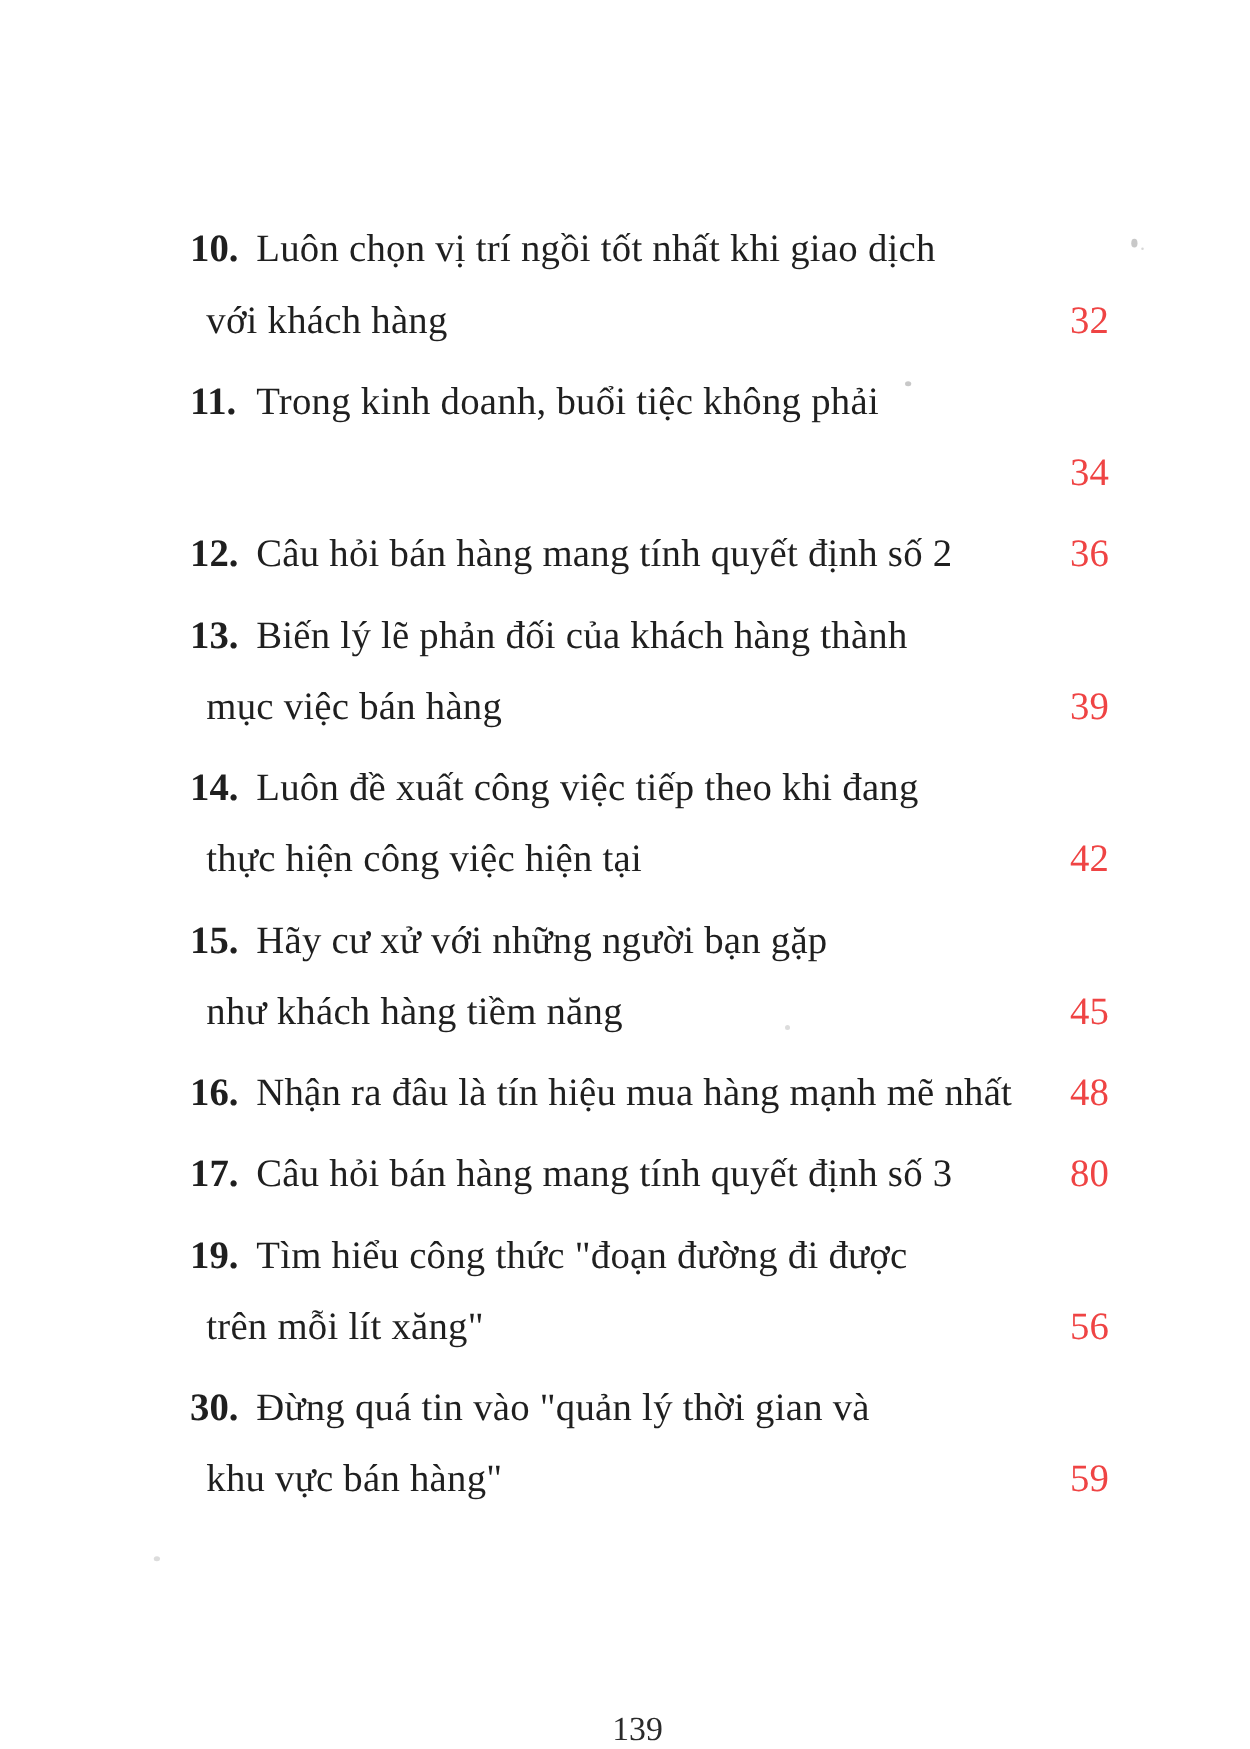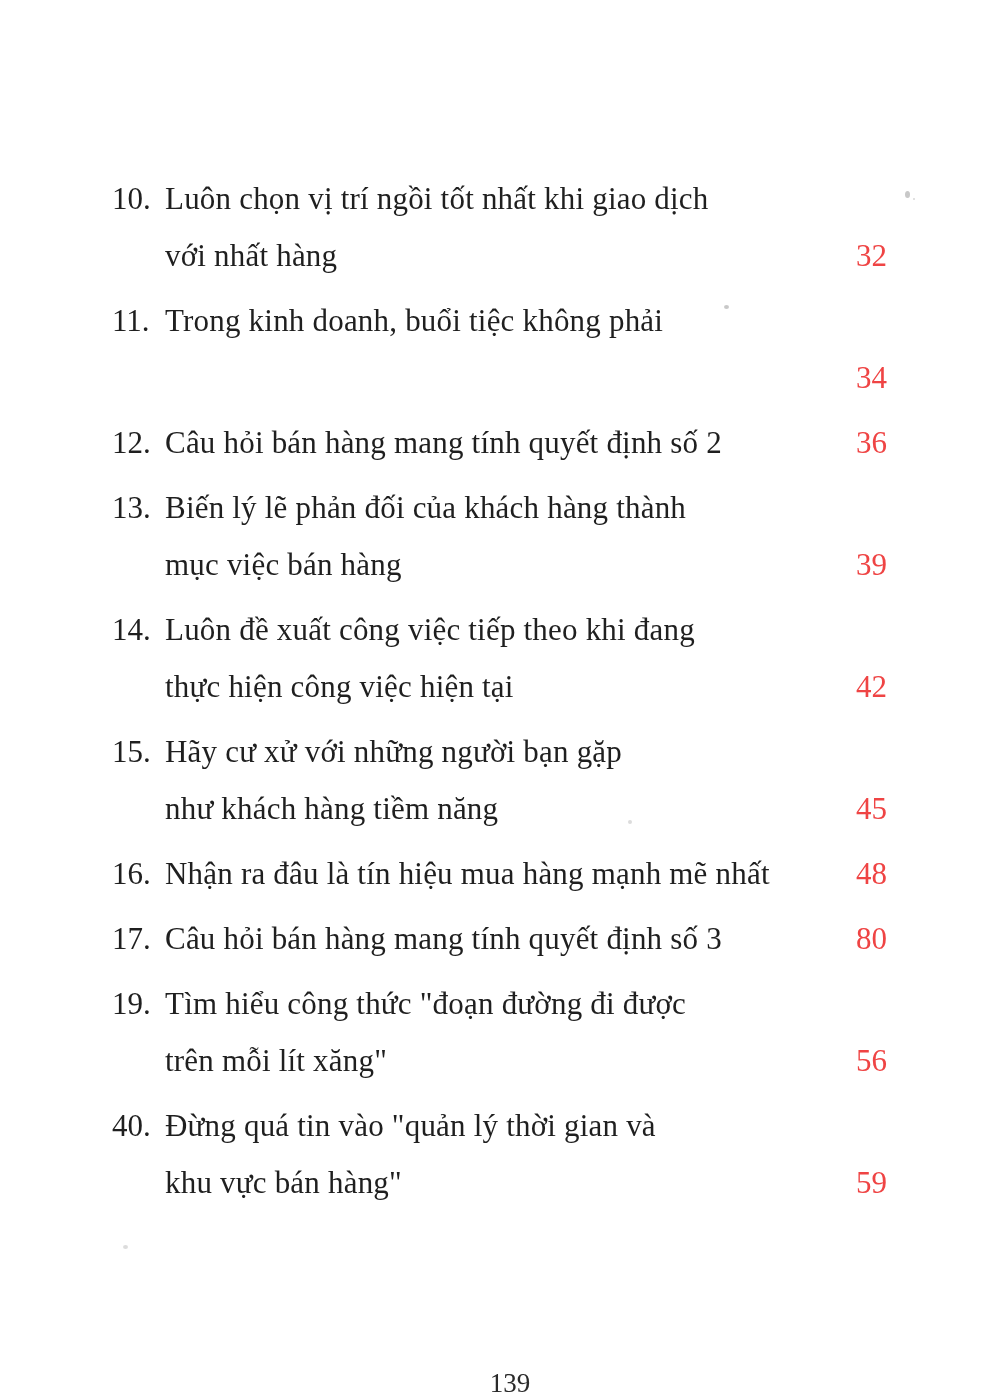--- a/index.html
+++ b/index.html
@@ -21,23 +21,24 @@
   }
   .toc-entry { margin-bottom: 8px; }
   .line {
     display: flex;
     align-items: baseline;
     line-height: 57px;
     font-size: 31px;
     white-space: nowrap;
   }
   .num {
-    font-weight: 400;
+    font-weight: 700;
     width: 53px;
     flex-shrink: 0;
+    margin-left: 40px;
   }
   .indent {
     width: 53px;
     flex-shrink: 0;
   }
   .text { letter-spacing: 0.2px; }
   .page {
     margin-left: auto;
     padding-left: 10px;
     color: #ef4444;
@@ -70,21 +71,21 @@
 
 <main class="toc">
   <div id="toc-entries">
       <div class="toc-entry">
         <div class="line">
           <span class="num">10.</span>
           <span class="text">Luôn chọn vị trí ngồi tốt nhất khi giao dịch</span>
         </div>
         <div class="line">
           <span class="indent"></span>
-          <span class="text">với nhất hàng</span>
+          <span class="text">với khách hàng</span>
           <span class="page">32</span>
         </div>
       </div>
       <div class="toc-entry">
         <div class="line">
           <span class="num">11.</span>
           <span class="text">Trong kinh doanh, buổi tiệc không phải</span>
         </div>
         <div class="line">
           <span class="indent"></span>
@@ -151,21 +152,21 @@
           <span class="text">Tìm hiểu công thức "đoạn đường đi được</span>
         </div>
         <div class="line">
           <span class="indent"></span>
           <span class="text">trên mỗi lít xăng"</span>
           <span class="page">56</span>
         </div>
       </div>
       <div class="toc-entry">
         <div class="line">
-          <span class="num">40.</span>
+          <span class="num">30.</span>
           <span class="text">Đừng quá tin vào "quản lý thời gian và</span>
         </div>
         <div class="line">
           <span class="indent"></span>
           <span class="text">khu vực bán hàng"</span>
           <span class="page">59</span>
         </div>
       </div>
     </div>
 </main>

